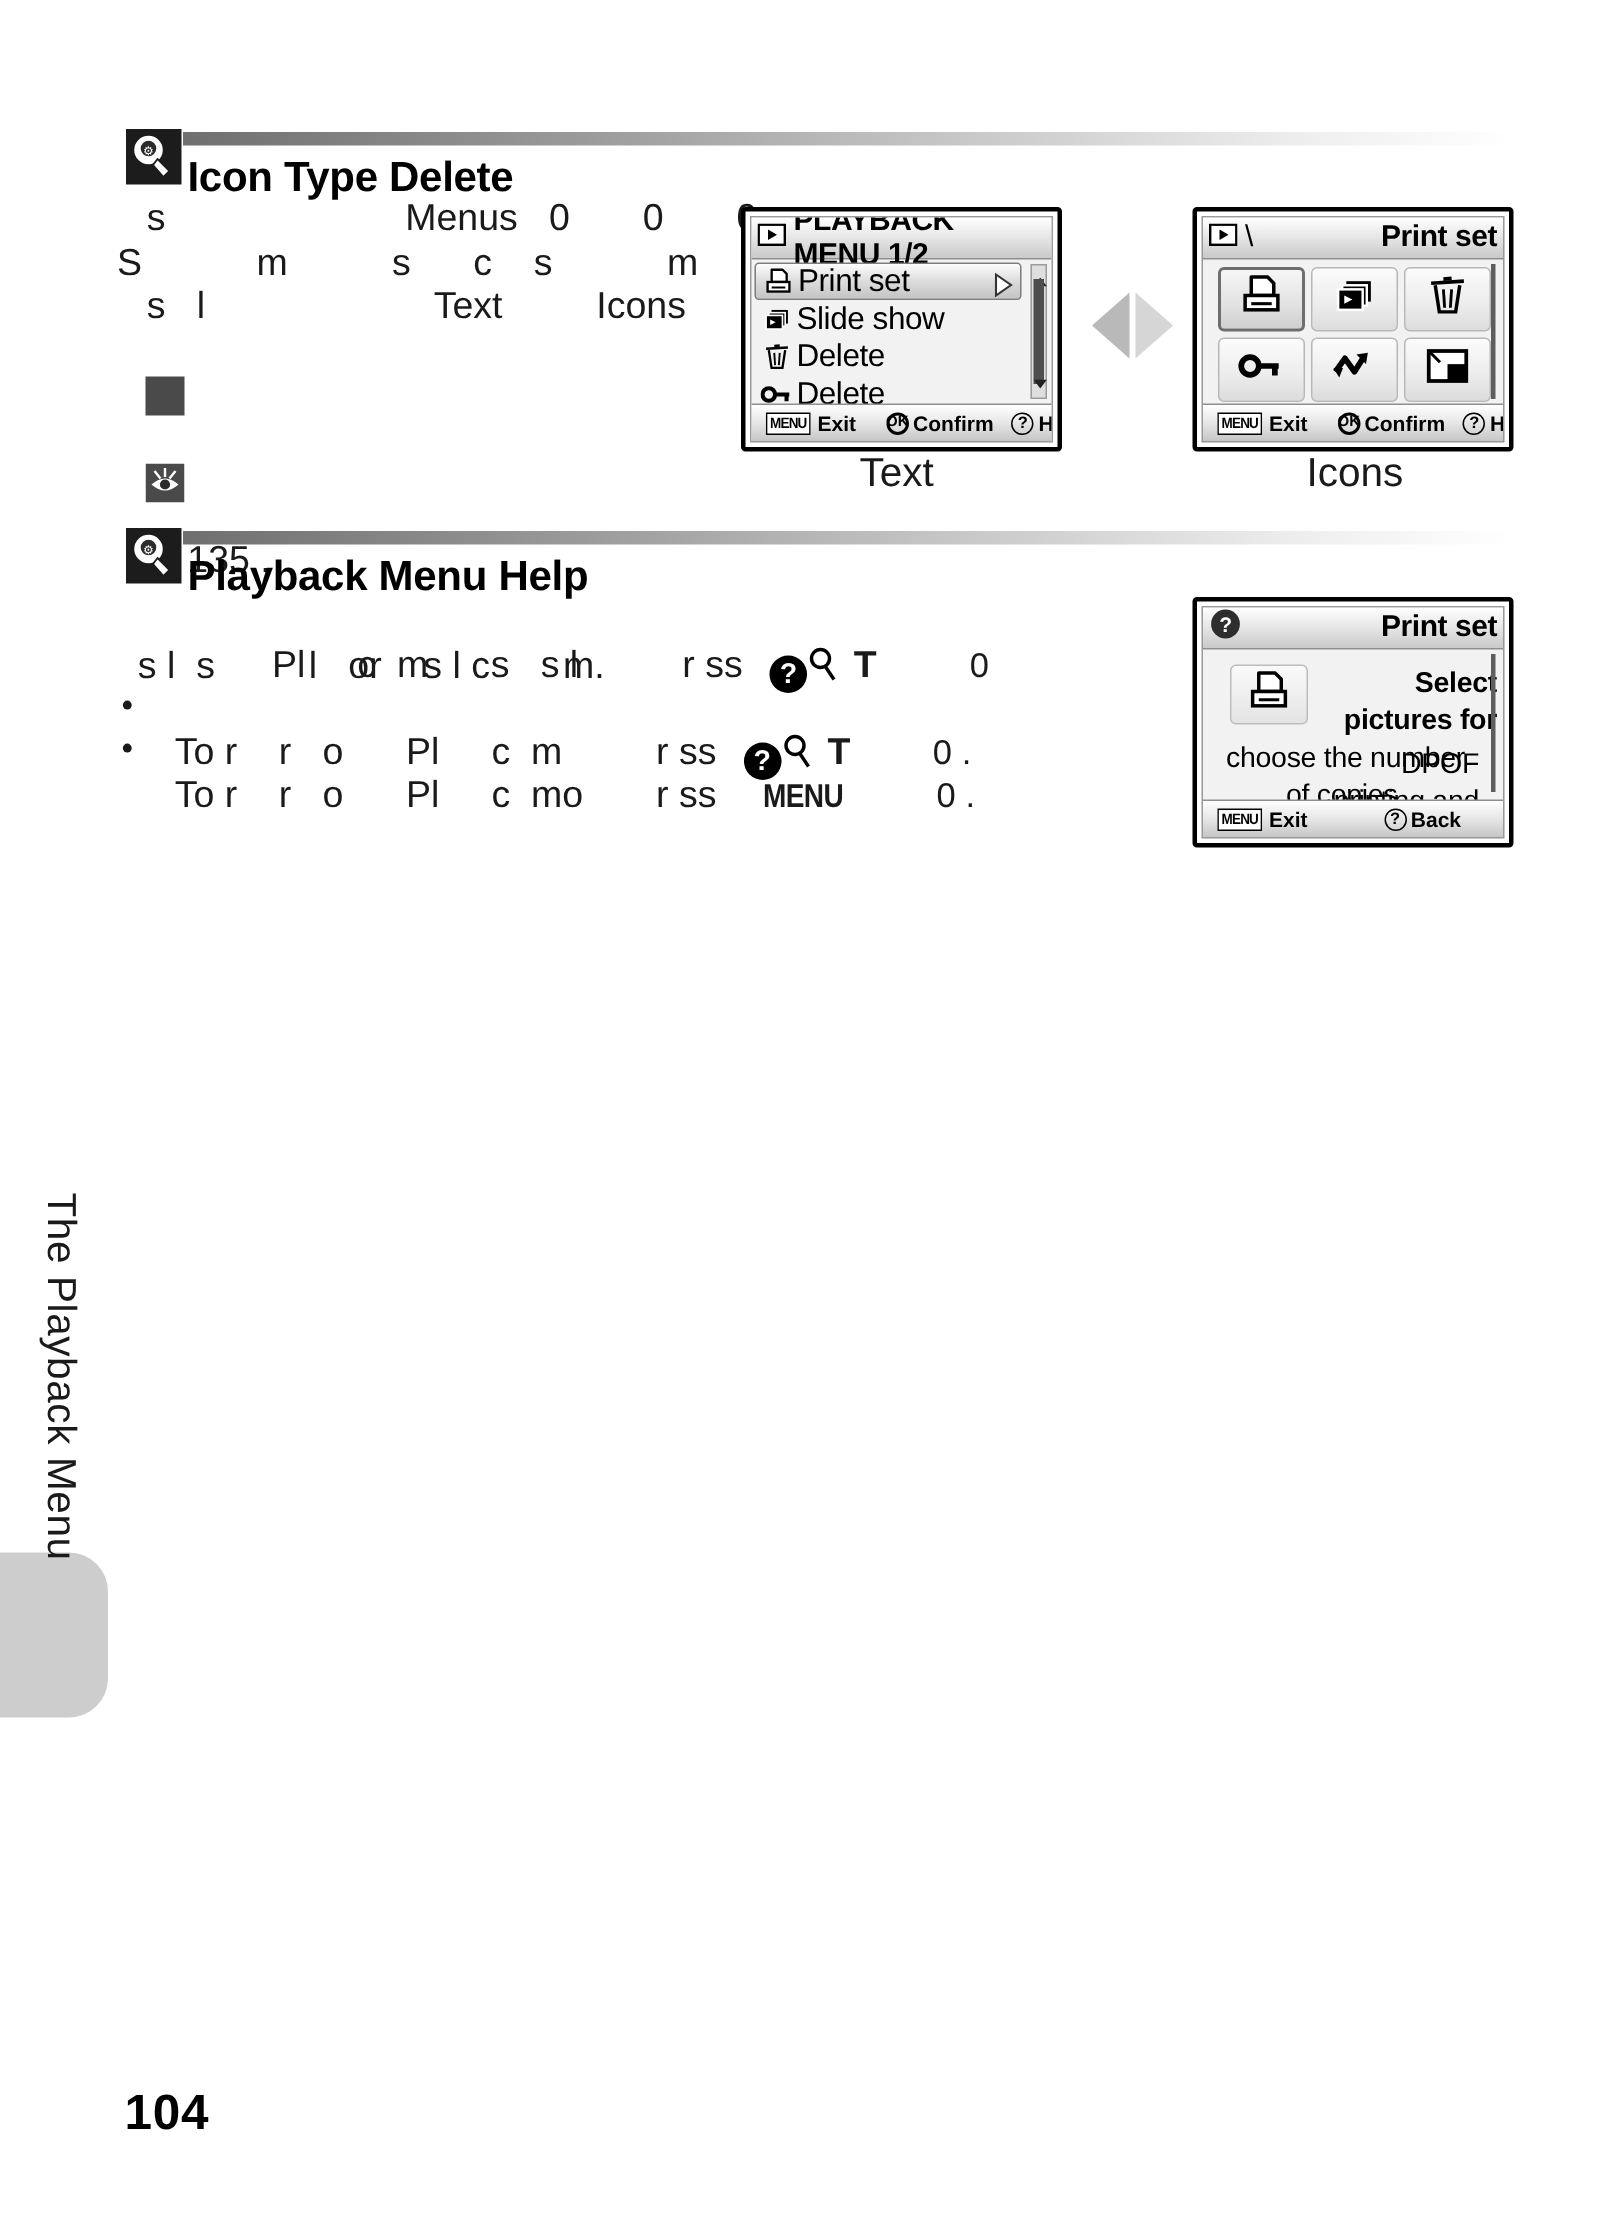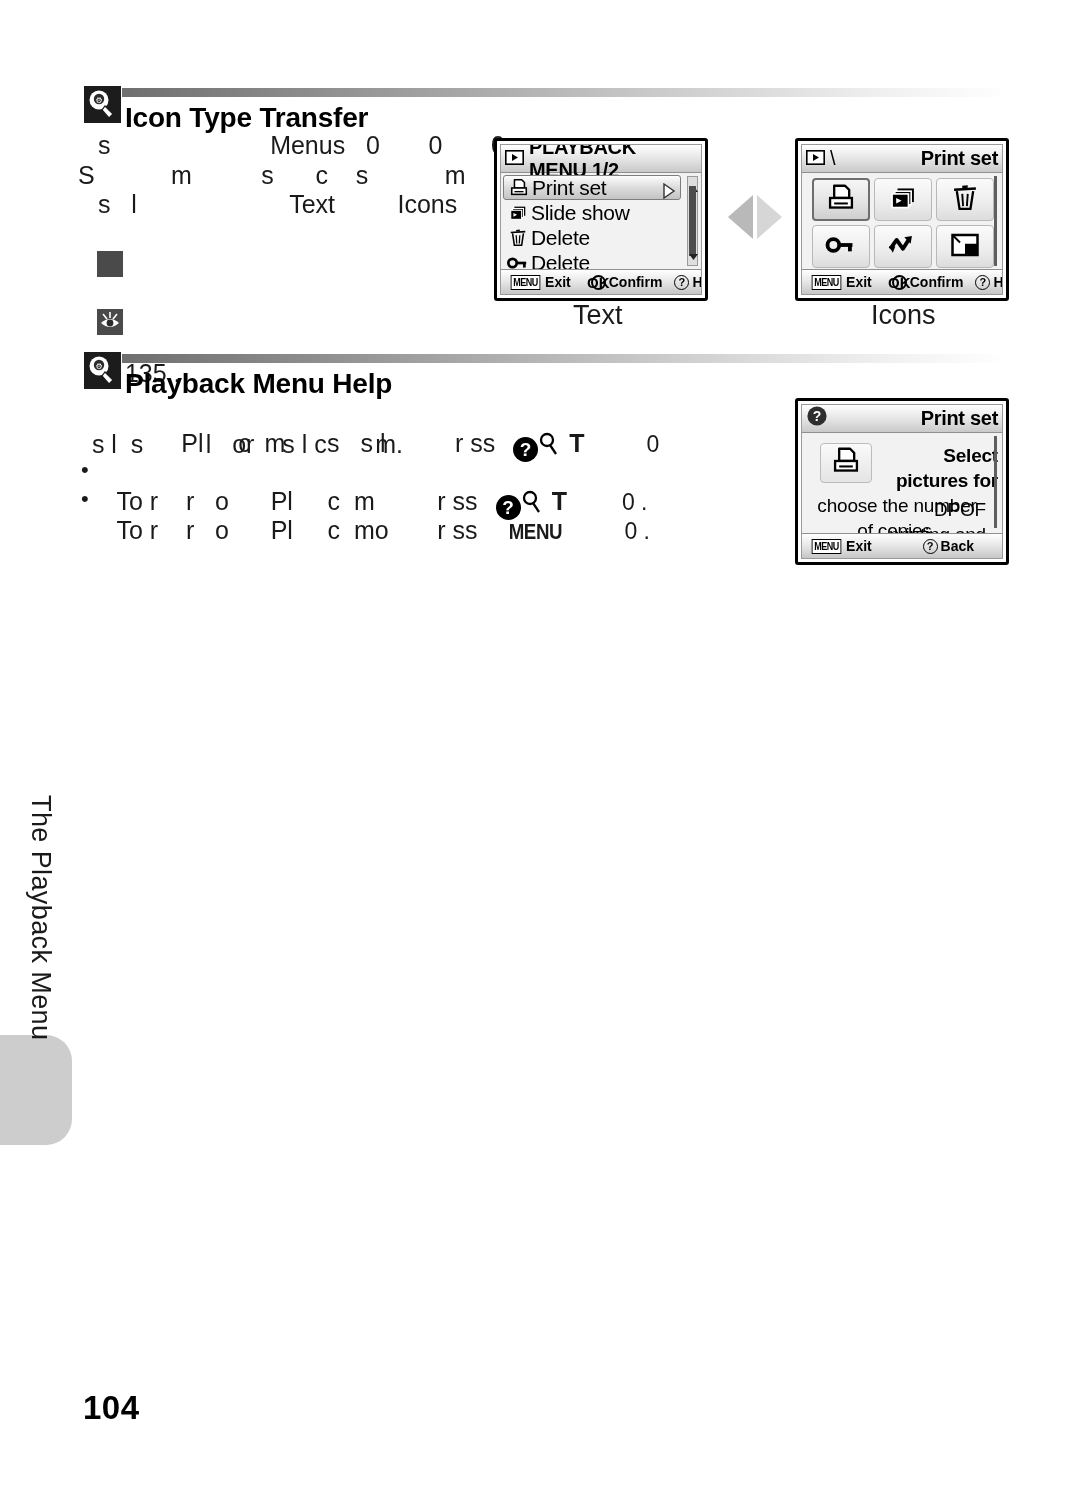--- a/index.html
+++ b/index.html
@@ -141,21 +141,21 @@
   .menu-box {
     border:1px solid #000; background:#ffffff;
     font-size:10px; font-weight:700; line-height:1;
     padding:2px 2px 1px 2px; letter-spacing:-0.6px;
     transform:scaleX(0.9);
   }
   .ok-circle {
     width:15px; height:15px; border-radius:50%;
     border:2px solid #000; display:inline-flex;
     align-items:center; justify-content:center;
-    font-size:15px; font-weight:700; line-height:1;
+    font-size:10px; font-weight:700; line-height:1;
   }
   .q-circle {
     width:15px; height:15px; border-radius:50%;
     border:1.6px solid #000; display:inline-flex;
     align-items:center; justify-content:center;
     font-size:11px; font-weight:700; line-height:1;
   }
 
   
   .menu-row {
@@ -247,21 +247,21 @@
 <div class="section-head" style="top:86px;">
   <div class="head-bar"></div>
   <span class="head-icon">
     <svg width="37" height="37" viewBox="0 0 37 37">
       <circle cx="15" cy="14" r="9.5" fill="#fff"></circle>
       <circle cx="15" cy="13" r="5.2" fill="#2b2b2b"></circle>
       <text x="15" y="17" font-size="8" fill="#fff" text-anchor="middle" font-family="Liberation Sans, sans-serif">⚙</text>
       <path d="M21 20 L29 28 L25 32 L18 24 Z" fill="#fff" stroke="#1c1c1c" stroke-width="1.2"></path>
     </svg>
   </span>
-  <span class="head-title">Icon Type Transfer</span>
+  <span class="head-title">Icon Type Delete</span>
 </div>
 
 <div class="body-line" style="left:84px; top:131px;"><span>  s                       Menus   0       0       0</span></div>
 <div class="body-line" style="left:78px; top:161px;">S           m          s      c    s           m</div>
 <div class="body-line" style="left:84px; top:190px;">  s   l                      Text         Icons</div>
 <div class="body-line" style="left:83px; top:222px;">
   <span class="ref-icon">
     <svg width="26" height="26" viewBox="0 0 26 26">
       <rect width="26" height="26" fill="#4a4a4a"></rect>
       <path d="M4 14 Q13 6 22 14 Q13 22 4 14Z" fill="#fff"></path>

